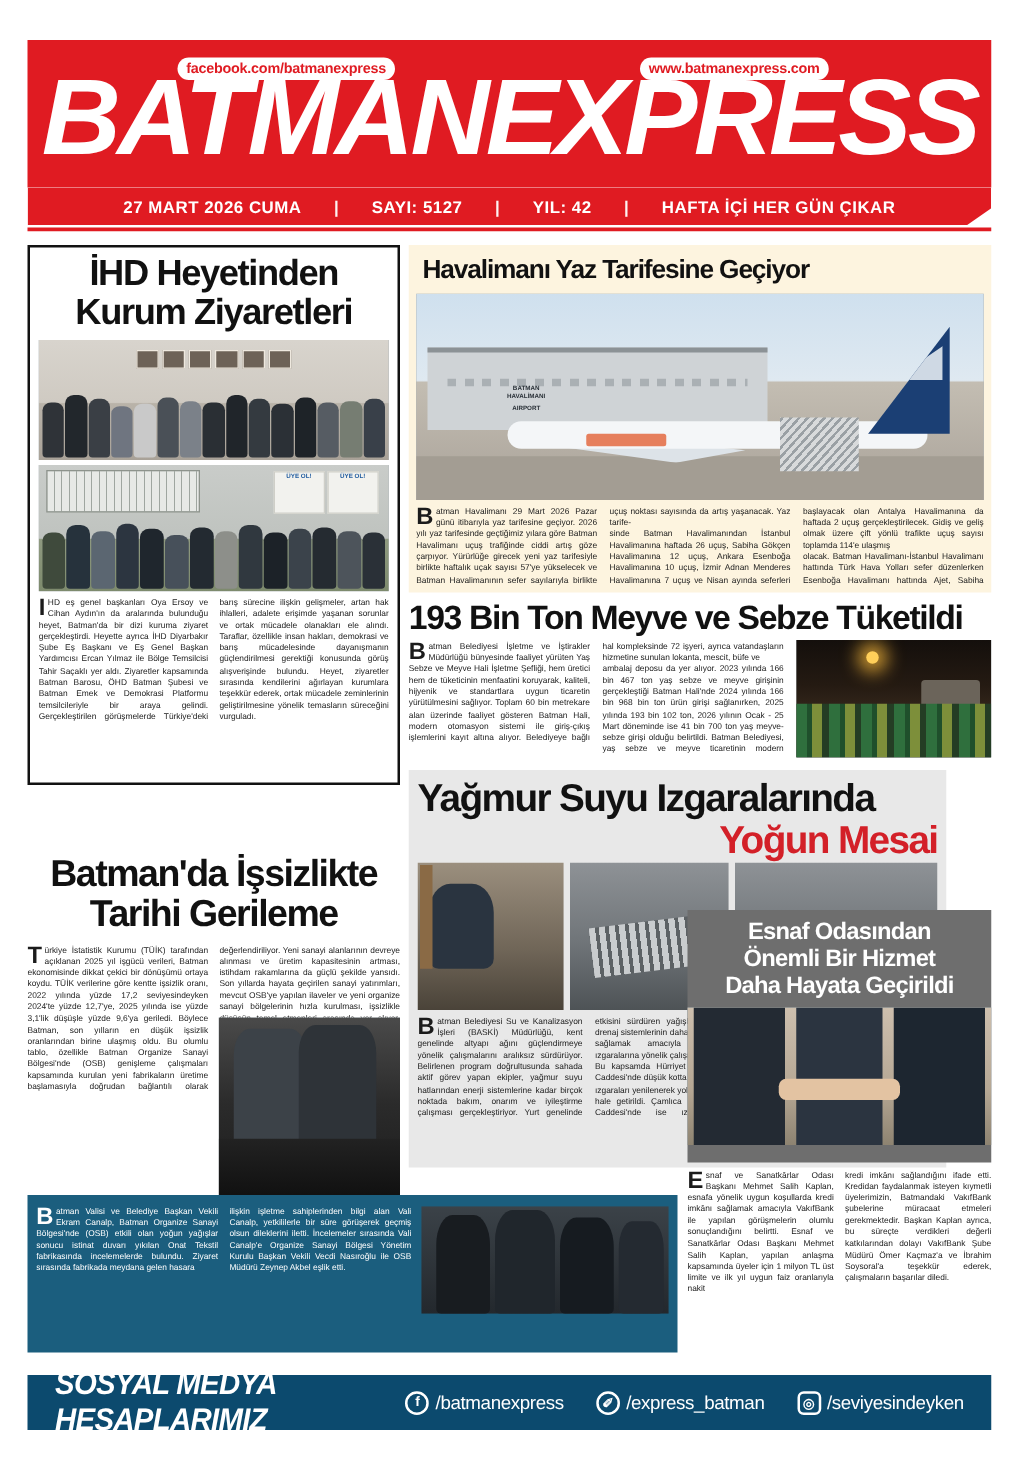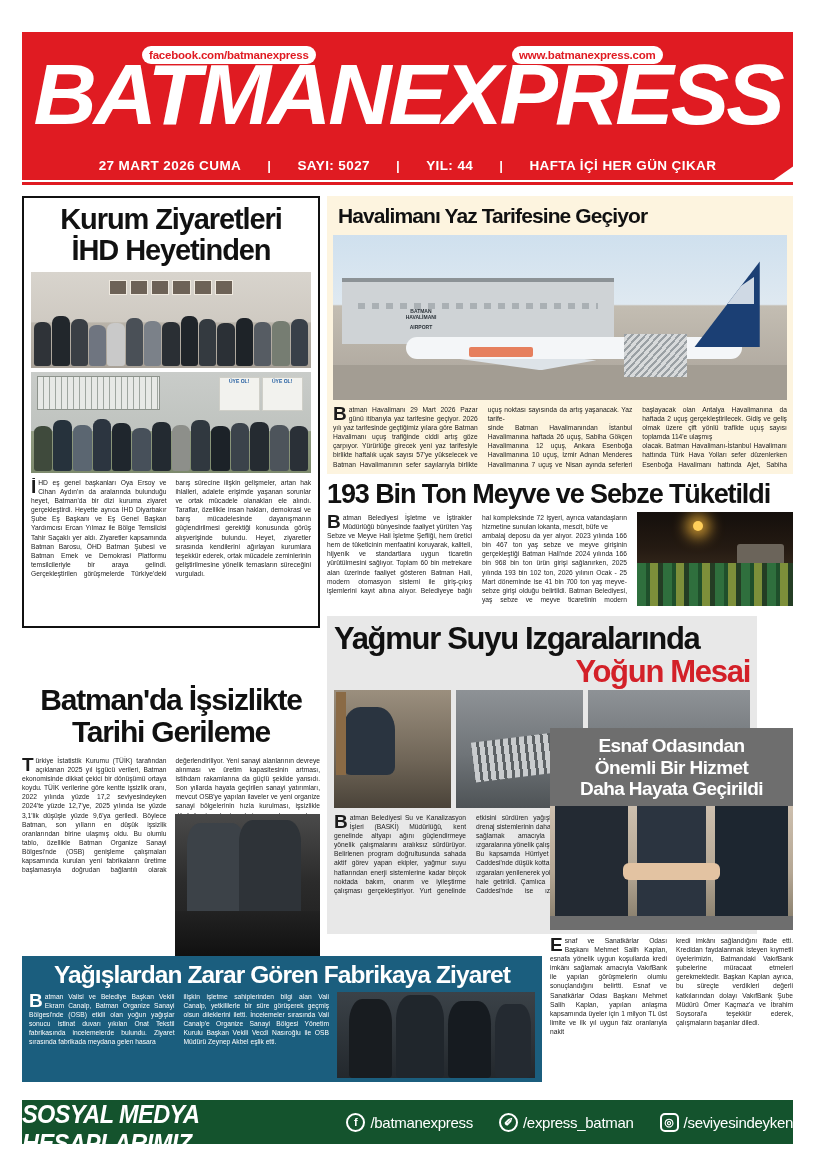--- a/index.html
+++ b/index.html
@@ -159,21 +159,21 @@
   #art-yagis { left:22px; top:956px; width:520px; height:126px; background:#1b5e7e; padding:5px 7px; }
   #art-yagis .hl { font-size:24.5px; line-height:27px; color:#ffffff; text-align:center; letter-spacing:-0.9px; }
   #yagis-row { margin-top:4px; display:flex; gap:8px; height:86px; }
   #yagis-cols { width:300px; column-count:2; column-gap:9px; color:#ffffff; }
   #yagis-cols .body-col { color:#ffffff; }
   #yagis-photo { position:relative; flex:1; overflow:hidden; }
   .visit { position:absolute; inset:0; background:linear-gradient(#3b4248,#23282d); }
   .visit .p { position:absolute; bottom:0; background:#181c20; border-radius:30% 30% 4px 4px; }
 
   
-  #footer { left:22px; top:1100px; width:771px; height:44px; background:#14532d; display:flex; padding:0 0; }
+  #footer { left:22px; top:1100px; width:771px; height:44px; background:#0c4a6e; display:flex; align-items:center; padding:0 22px; }
   #footer .ftitle { color:#fff; font-weight:bold; font-style:italic; font-size:25px; letter-spacing:-0.6px; transform:scaleX(.94); transform-origin:left; }
   .soc { display:flex; align-items:center; gap:5px; margin-left:26px; color:#fff; font-size:15px; }
   .soc .ic { width:19px; height:19px; border:2px solid #fff; border-radius:50%; display:flex;
              align-items:center; justify-content:center; font-size:11px; font-weight:bold; }
   .soc .ic.sq { border-radius:5px; }
   .soc .lbl { font-size:15px; letter-spacing:-0.3px; }
 
   .clip { position:relative; overflow:hidden; }
 </style>
 </head>
@@ -188,33 +188,33 @@
       </div>
       <div class="pill pill-fb">facebook.com/batmanexpress</div>
       <div class="pill pill-web">www.batmanexpress.com</div>
     </div>
   </div>
 
   <div class="mast-bar">
     <div class="mast-bar-row">
       <span class="seg">27  MART  2026  CUMA</span>
       <span class="sep">|</span>
-      <span class="seg">SAYI: 5027</span>
+      <span class="seg">SAYI: 5127</span>
       <span class="sep">|</span>
-      <span class="seg">YIL: 44</span>
+      <span class="seg">YIL: 42</span>
       <span class="sep">|</span>
       <span class="seg">HAFTA İÇİ HER GÜN ÇIKAR</span>
     </div>
   </div>
   <div class="mast-rule"></div>
 
   <div class="box" id="art-ihd">
     <div class="hl">
+      <div>İHD Heyetinden</div>
       <div>Kurum Ziyaretleri</div>
-      <div>İHD Heyetinden</div>
     </div>
     <div class="photo" id="ihd-photo1">
       <div class="room"></div>
       <div class="frames">
           <i></i>
           <i></i>
           <i></i>
           <i></i>
           <i></i>
           <i></i>
@@ -358,21 +358,20 @@
           <div class="hands"></div>
         </div>
     </div>
   </div>
   <div id="esnaf-cols" class="clip">
     <div class="body-col dropcap">Esnaf ve Sanatkârlar Odası Başkanı Mehmet Salih Kaplan, esnafa yönelik uygun koşullarda kredi imkânı sağlamak amacıyla VakıfBank ile yapılan görüşmelerin olumlu sonuçlandığını belirtti. Esnaf ve Sanatkârlar Odası Başkanı Mehmet Salih Kaplan, yapılan anlaşma kapsamında üyeler için 1 milyon TL üst limite ve ilk yıl uygun faiz oranlarıyla nakit</div>
     <div class="body-col">kredi imkânı sağlandığını ifade etti. Kredidan faydalanmak isteyen kıymetli üyelerimizin, Batmandaki VakıfBank şubelerine müracaat etmeleri gerekmektedir. Başkan Kaplan ayrıca, bu süreçte verdikleri değerli katkılarından dolayı VakıfBank Şube Müdürü Ömer Kaçmaz'a ve İbrahim Soysoral'a teşekkür ederek, çalışmaların başarılar diledi.</div>
   </div>
 
   <div class="box" id="art-yagis">
-    <div class="hl">Yağışlardan Zarar Gören Fabrikaya Ziyaret</div>
     <div id="yagis-row">
       <div id="yagis-cols" class="clip">
         <div class="body-col dropcap">Batman Valisi ve Belediye Başkan Vekili Ekram Canalp, Batman Organize Sanayi Bölgesi'nde (OSB) etkili olan yoğun yağışlar sonucu istinat duvarı yıkılan Onat Tekstil fabrikasında incelemelerde bulundu. Ziyaret sırasında fabrikada meydana gelen hasara</div>
         <div class="body-col">ilişkin işletme sahiplerinden bilgi alan Vali Canalp, yetkililerle bir süre görüşerek geçmiş olsun dileklerini iletti. İncelemeler sırasında Vali Canalp'e Organize Sanayi Bölgesi Yönetim Kurulu Başkan Vekili Vecdi Nasıroğlu ile OSB Müdürü Zeynep Akbel eşlik etti.</div>
       </div>
       <div id="yagis-photo">
         <div class="visit">
           <div class="p" style="left:6%;width:22%;height:92%"></div>
           <div class="p" style="left:30%;width:24%;height:96%;background:#20262c"></div>
           <div class="p" style="left:56%;width:22%;height:90%;background:#161b20"></div>

